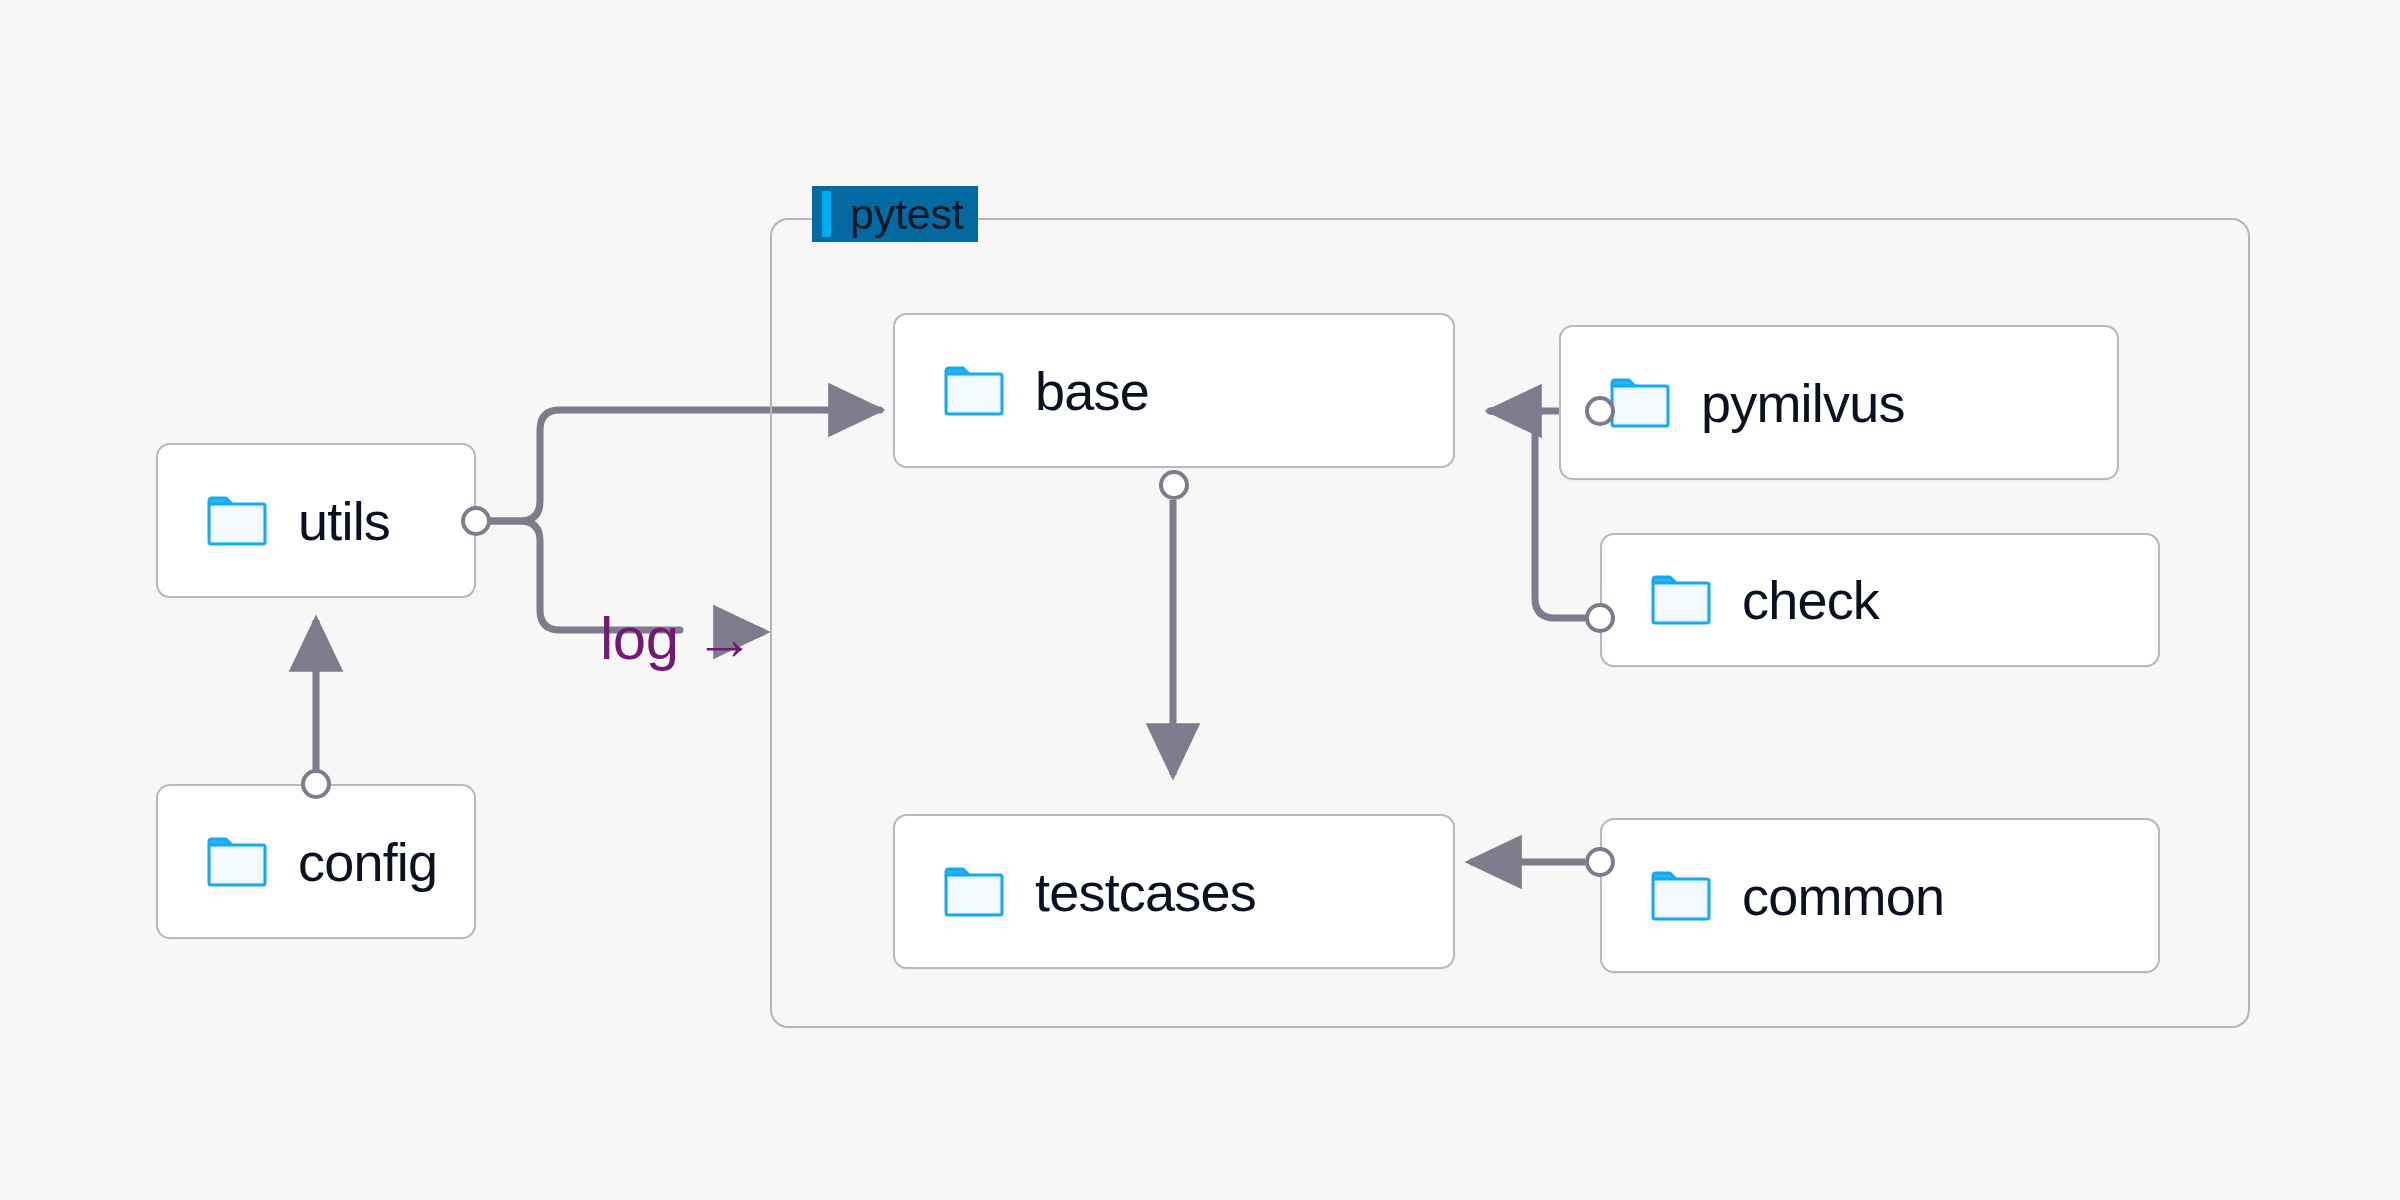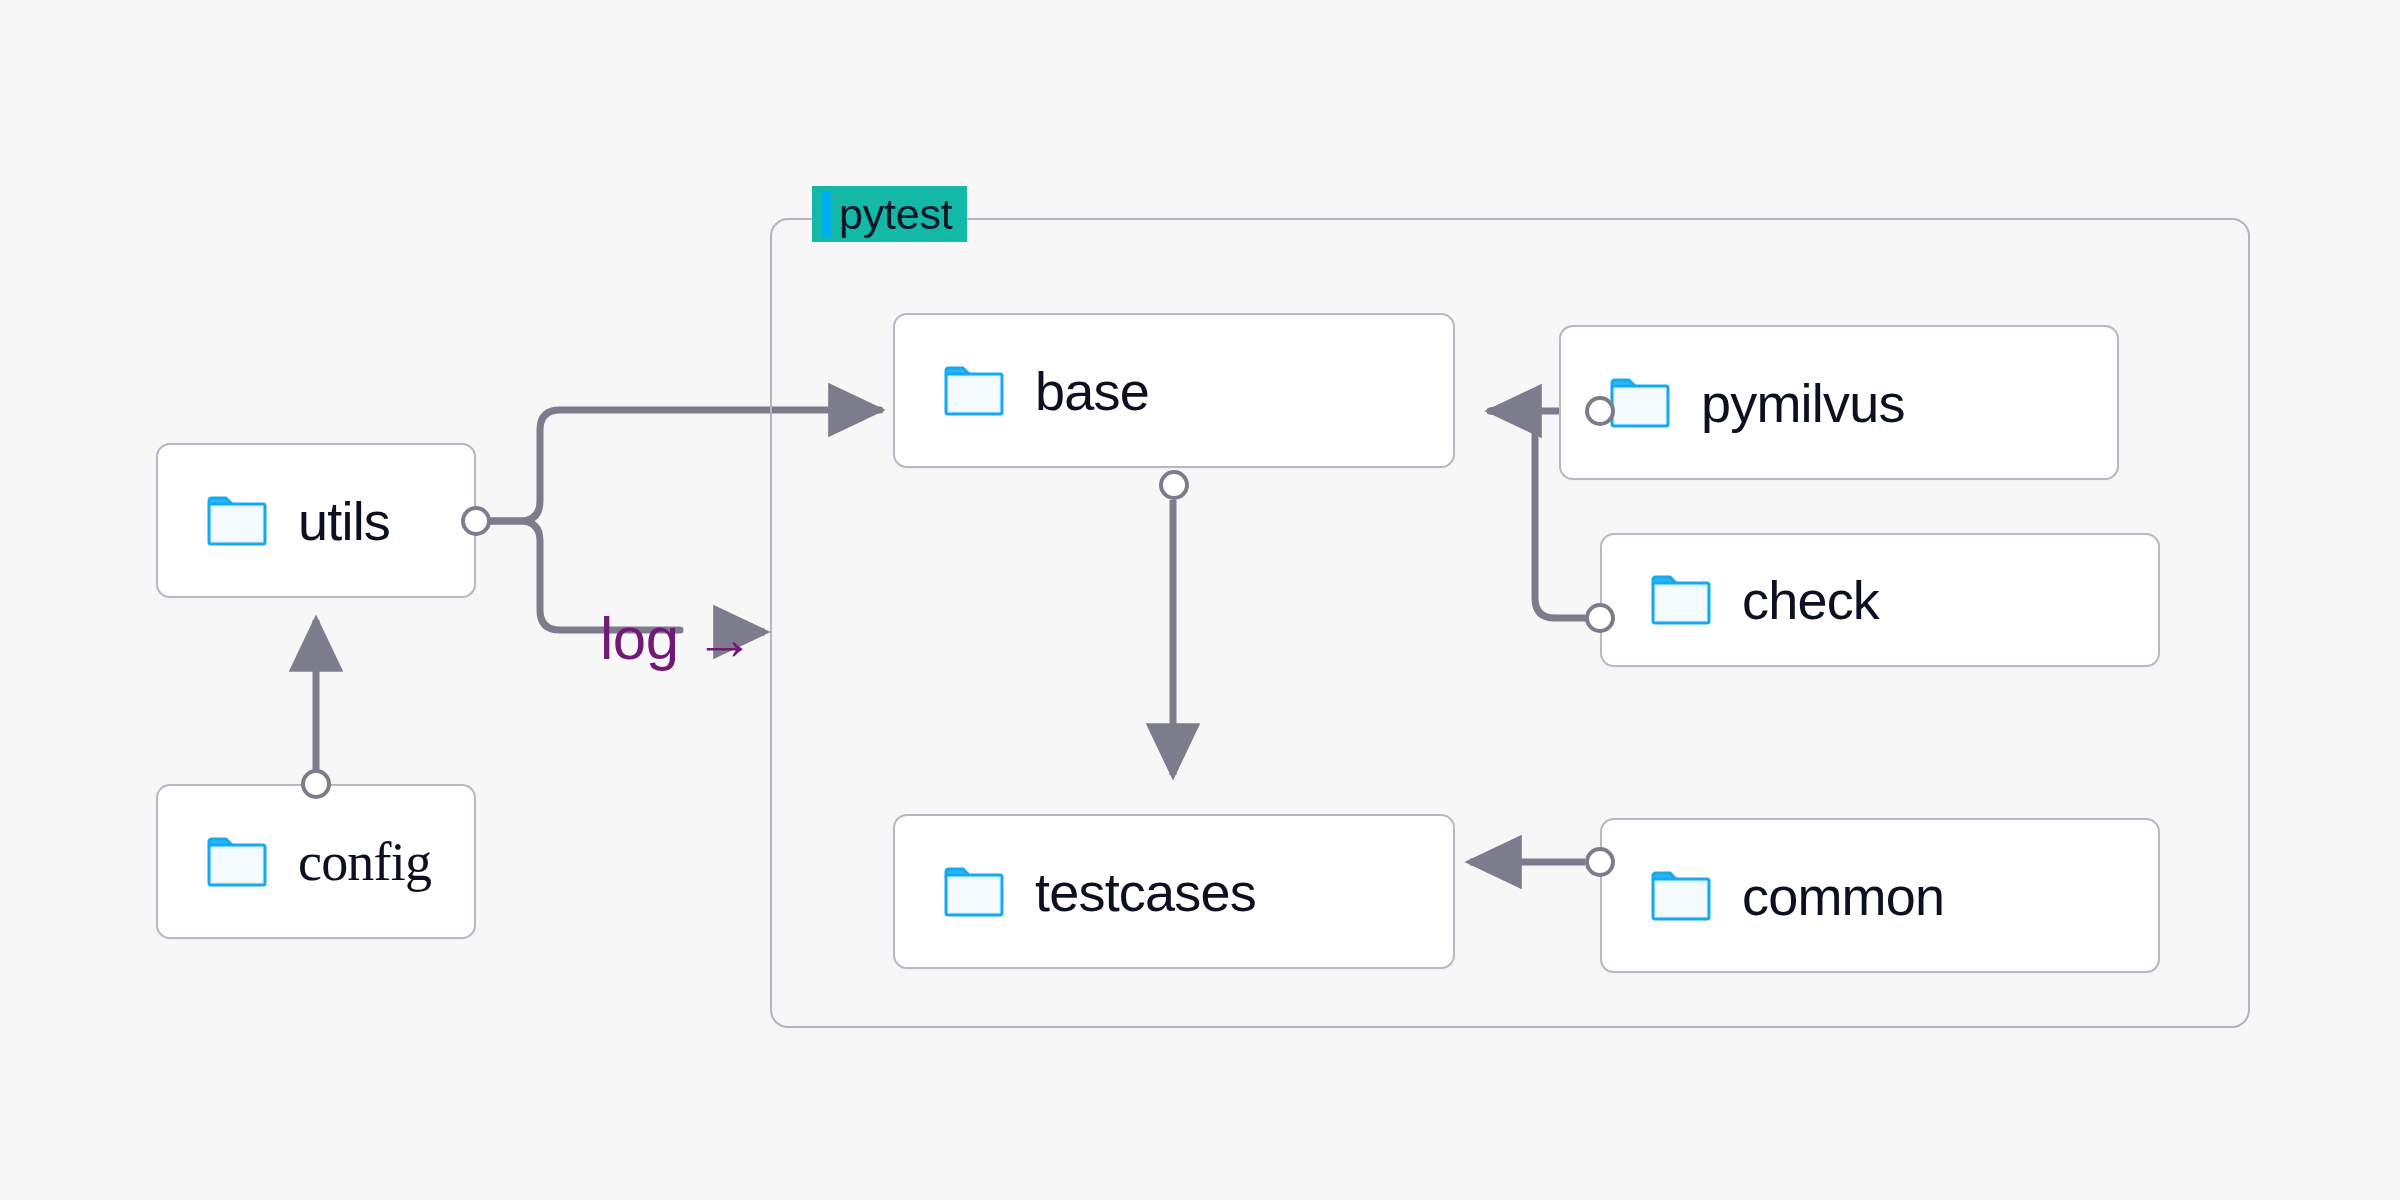--- a/index.html
+++ b/index.html
@@ -32,22 +32,22 @@
     position: absolute;
     border: 2px solid #b5b3c0;
     border-radius: 18px;
     background: transparent;
     box-sizing: border-box;
   }
   .group-label {
     position: absolute;
     display: flex;
     align-items: center;
-    gap: 8px;
-    background: #14b8a6;
+    gap: 19px;
+    background: #0369a1;
     padding: 0 14px 0 10px;
     height: 56px;
   }
   .group-accent {
     width: 9px;
     height: 46px;
     background: #00aeef;
     border-radius: 1px;
     flex: 0 0 auto;
   }
@@ -157,21 +157,21 @@
   <div class="node" style="left:156px; top:443px; width:320px; height:155px;">
     <svg class="folder-icon" viewBox="0 0 62 52">
       <path d="M3,10 L3,6 Q3,3 6,3 L20,3 L25,8 L27,10 Z" fill="#29b6f6" stroke="#17a9f0" stroke-width="3" stroke-linejoin="round"></path>
       <rect x="3" y="9" width="56" height="40" rx="2" fill="#e3f4fc" stroke="#17a9f0" stroke-width="3"></rect>
       <rect x="6" y="13" width="50" height="33" rx="1" fill="#f4fbff" stroke="none"></rect>
     </svg>
     <span class="node-label">utils</span>
   </div>
   <div class="port" style="left:461px; top:506px;"></div>
 
-  <div class="node" style="left:156px; top:784px; width:320px; height:155px;font-family:Liberation Serif, serif;">
+  <div class="node" style="left:156px; top:784px; width:320px; height:155px;">
     <svg class="folder-icon" viewBox="0 0 62 52">
       <path d="M3,10 L3,6 Q3,3 6,3 L20,3 L25,8 L27,10 Z" fill="#29b6f6" stroke="#17a9f0" stroke-width="3" stroke-linejoin="round"></path>
       <rect x="3" y="9" width="56" height="40" rx="2" fill="#e3f4fc" stroke="#17a9f0" stroke-width="3"></rect>
       <rect x="6" y="13" width="50" height="33" rx="1" fill="#f4fbff" stroke="none"></rect>
     </svg>
     <span class="node-label">config</span>
   </div>
   <div class="port" style="left:301px; top:769px;"></div>
 
   <div class="node" style="left:893px; top:313px; width:562px; height:155px;text-align:center;">

